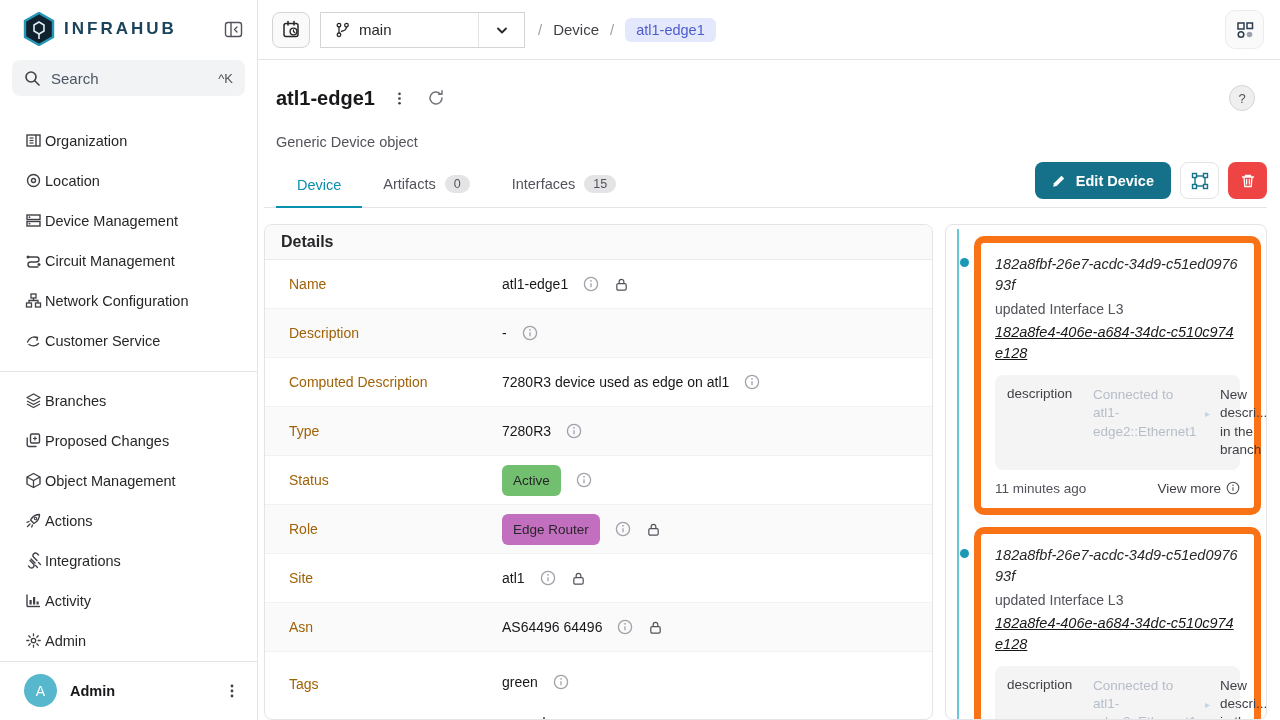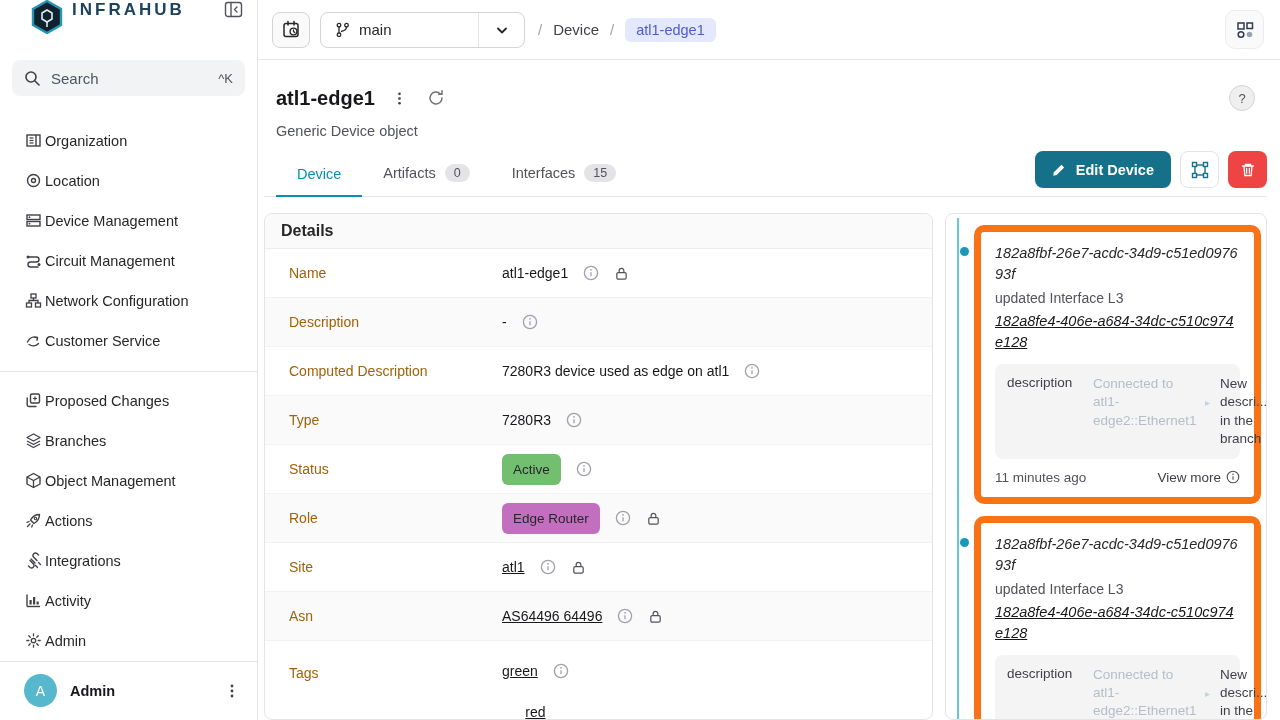--- a/index.html
+++ b/index.html
@@ -3,21 +3,21 @@
 <meta charset="utf-8">
 <style>
   * { margin:0; padding:0; box-sizing:border-box; }
   html,body { width:1280px; height:720px; overflow:hidden; background:#fff;
               font-family:"Liberation Sans", sans-serif; color:#18181b; }
   .app { display:flex; height:720px; }
 
   
   .sidebar { width:258px; flex-shrink:0; border-right:1px solid #e4e4e7;
              display:flex; flex-direction:column; background:#fff; }
-  .logo-row { height:60px; display:flex; align-items:flex-start; padding:0 14px 0 31px; }
+  .logo-row { height:60px; display:flex; align-items:center; padding:0 14px 0 23px; }
   .logo-badge { width:32px; height:34px; }
   .logo-text { font-size:17px; font-weight:800; letter-spacing:3px; color:#1b445c; margin-left:9px; }
   .collapse-btn { margin-left:auto; color:#52525b; display:flex; cursor:pointer; }
   .search-box { margin:2px 12px 0; height:36px; background:#f2f3f5; border-radius:8px;
                 display:flex; align-items:center; padding:0 12px; cursor:pointer; }
   .search-box .ph { color:#4b5563; font-size:15px; margin-left:10px; }
   .search-box .kbd { margin-left:auto; color:#52525b; font-size:13px; }
   .nav { padding-top:25px; }
   .nav-item { height:40px; display:flex; align-items:center; gap:3px; padding:0 25px;
               font-size:14.5px; font-weight:500; color:#27272a; cursor:pointer; }
@@ -31,21 +31,21 @@
   .user-name { font-size:14.5px; font-weight:700; color:#18181b; }
   .user-kebab { margin-left:auto; color:#3f3f46; display:flex; cursor:pointer; }
 
   
   .right { flex:1; display:flex; flex-direction:column; min-width:0; }
   .topbar { height:60px; border-bottom:1px solid #e4e4e7; display:flex; align-items:center;
             padding:0 16px 0 14px; flex-shrink:0; }
   .cal-btn { width:38px; height:36px; border:1px solid #d4d4d8; background:#fafafa;
              border-radius:8px; display:flex; align-items:center; justify-content:center;
              color:#27272a; cursor:pointer; }
-  .branch-select { height:36px; border:1px solid #d4d4d8; border-radius:8px; display:flex;
+  .branch-select { height:36px; border:1px solid #d4d4d8; border-radius:0; display:flex;
                    align-items:stretch; margin-left:10px; background:#fff; cursor:pointer; }
   .branch-main { display:flex; align-items:center; gap:9px; padding:0 14px; width:157px;
                  font-size:15px; font-weight:500; color:#27272a; }
   .branch-caret { width:46px; border-left:1px solid #e4e4e7; display:flex;
                   align-items:center; justify-content:center; color:#27272a; }
   .breadcrumb { display:flex; align-items:center; gap:11px; margin-left:13px; font-size:15px; }
   .bc-sep { color:#a1a1aa; }
   .bc-item { color:#3f3f46; cursor:pointer; }
   .bc-chip { background:#e4e8fc; color:#4d5ccb; border-radius:6px; padding:4px 11px;
              font-size:14.5px; cursor:pointer; }
@@ -55,21 +55,21 @@
 
   .main { flex:1; padding:25px 13px 0 6px; overflow:hidden; display:flex; flex-direction:column; }
   .title-block { padding-left:12px; }
   .title-row { display:flex; align-items:center; }
   .page-title { font-size:20px; font-weight:700; color:#18181b; }
   .title-kebab { margin-left:17px; color:#3f3f46; display:flex; cursor:pointer; }
   .title-refresh { margin-left:20px; color:#71717a; display:flex; cursor:pointer; }
   .help-btn { margin-left:auto; margin-right:12px; width:26px; height:26px; border-radius:50%;
               border:1px solid #d4d4d8; color:#52525b; font-size:13px; display:flex;
               align-items:center; justify-content:center; cursor:pointer; }
-  .subtitle { margin-top:12px; font-size:14.5px; color:#52525b; }
+  .subtitle { margin-top:23px; font-size:14.5px; color:#52525b; }
 
   .tabs-row { display:flex; align-items:flex-end; border-bottom:1px solid #e4e4e7;
               margin-top:12px; padding-left:12px; }
   .tab { padding:12px 21px 13px; font-size:14.5px; color:#52525b; display:flex; gap:9px;
          align-items:center; cursor:pointer; border-bottom:2px solid transparent; margin-bottom:-1px; }
   .tab.active { color:#0990af; font-weight:500; border-bottom-color:#0990af; }
   .badge { background:#e4e4e7; border-radius:999px; padding:2px 9px; font-size:12.5px; color:#52525b; }
   .tab-actions { margin-left:auto; display:flex; gap:9px; align-items:center; padding-bottom:8px; }
   .btn-edit { height:37px; background:#147189; color:#fff; border:none; border-radius:8px;
               padding:0 17px; font-size:14.5px; font-weight:600; display:flex; gap:10px;
@@ -82,21 +82,21 @@
   .content { display:flex; gap:12px; margin-top:16px; flex:1; min-height:0; }
   .card { border:1px solid #e4e4e7; border-radius:8px; background:#fff; overflow:hidden; }
   .card-header { background:#fafafa; border-bottom:1px solid #ececee; padding:8px 16px;
                  font-size:16px; font-weight:700; color:#27272a; }
   .details-card { flex:1; }
   .detail-row { display:flex; align-items:center; min-height:49px;
                 border-bottom:1px solid #f2f2f4; padding:0 24px; }
   .detail-row:nth-child(even) { background:#fafafb; }
   .detail-label { width:213px; flex-shrink:0; font-size:14px; color:#a16207; }
   .detail-value { display:flex; align-items:center; gap:15px; font-size:14px; color:#18181b; }
-  .detail-link { text-decoration:underline; cursor:pointer; color:#18181b; }
+  .detail-link { cursor:pointer; color:#18181b; }
   .pill { border-radius:6px; padding:8px 11px; font-size:13.5px; color:#27272a; }
   .pill.green { background:#72bf70; }
   .pill.purple { background:#c26fbf; }
   .icon-info { color:#a1a1aa; display:flex; }
   .icon-lock { color:#52525b; display:flex; }
   .row-tags { align-items:flex-start; }
   .row-tags .detail-label { padding-top:24px; }
   .tags-col { display:flex; flex-direction:column; }
   .tag-line { display:flex; align-items:center; gap:15px; font-size:14px; }
   .tag-line.first { margin-top:22px; }
@@ -231,33 +231,33 @@
           </svg>
         <span>Customer Service</span>
       </div>
     </nav>
 
     <div class="nav-divider"></div>
 
     <nav class="nav group2">
       <div class="nav-item">
         <svg width="17" height="17" viewBox="0 0 17 17">
+            <path d="M8.5 2L15 5.5 8.5 9 2 5.5z" fill="none" stroke="currentColor" stroke-width="1.3" stroke-linejoin="round"></path>
+            <path d="M2 9l6.5 3.5L15 9" fill="none" stroke="currentColor" stroke-width="1.3" stroke-linejoin="round"></path>
+            <path d="M2 12l6.5 3.5L15 12" fill="none" stroke="currentColor" stroke-width="1.3" stroke-linejoin="round"></path>
+          </svg>
+        <span>Branches</span>
+      </div>
+      <div class="nav-item">
+        <svg width="17" height="17" viewBox="0 0 17 17">
             <rect x="5.5" y="2" width="9" height="9" rx="1.5" fill="none" stroke="currentColor" stroke-width="1.4"></rect>
             <path d="M11 14.5H4A1.8 1.8 0 0 1 2.2 12.7V6" fill="none" stroke="currentColor" stroke-width="1.4" stroke-linecap="round"></path>
             <path d="M8 6.5h4M10 4.5v4" stroke="currentColor" stroke-width="1.2"></path>
           </svg>
         <span>Proposed Changes</span>
-      </div>
-      <div class="nav-item">
-        <svg width="17" height="17" viewBox="0 0 17 17">
-            <path d="M8.5 2L15 5.5 8.5 9 2 5.5z" fill="none" stroke="currentColor" stroke-width="1.3" stroke-linejoin="round"></path>
-            <path d="M2 9l6.5 3.5L15 9" fill="none" stroke="currentColor" stroke-width="1.3" stroke-linejoin="round"></path>
-            <path d="M2 12l6.5 3.5L15 12" fill="none" stroke="currentColor" stroke-width="1.3" stroke-linejoin="round"></path>
-          </svg>
-        <span>Branches</span>
       </div>
       <div class="nav-item">
         <svg width="17" height="17" viewBox="0 0 17 17">
             <path d="M8.5 1.5L15 5v7l-6.5 3.5L2 12V5z" fill="none" stroke="currentColor" stroke-width="1.4" stroke-linejoin="round"></path>
             <path d="M2 5l6.5 3.5L15 5M8.5 8.5v7" fill="none" stroke="currentColor" stroke-width="1.3"></path>
           </svg>
         <span>Object Management</span>
       </div>
       <div class="nav-item">
         <svg width="17" height="17" viewBox="0 0 17 17">

